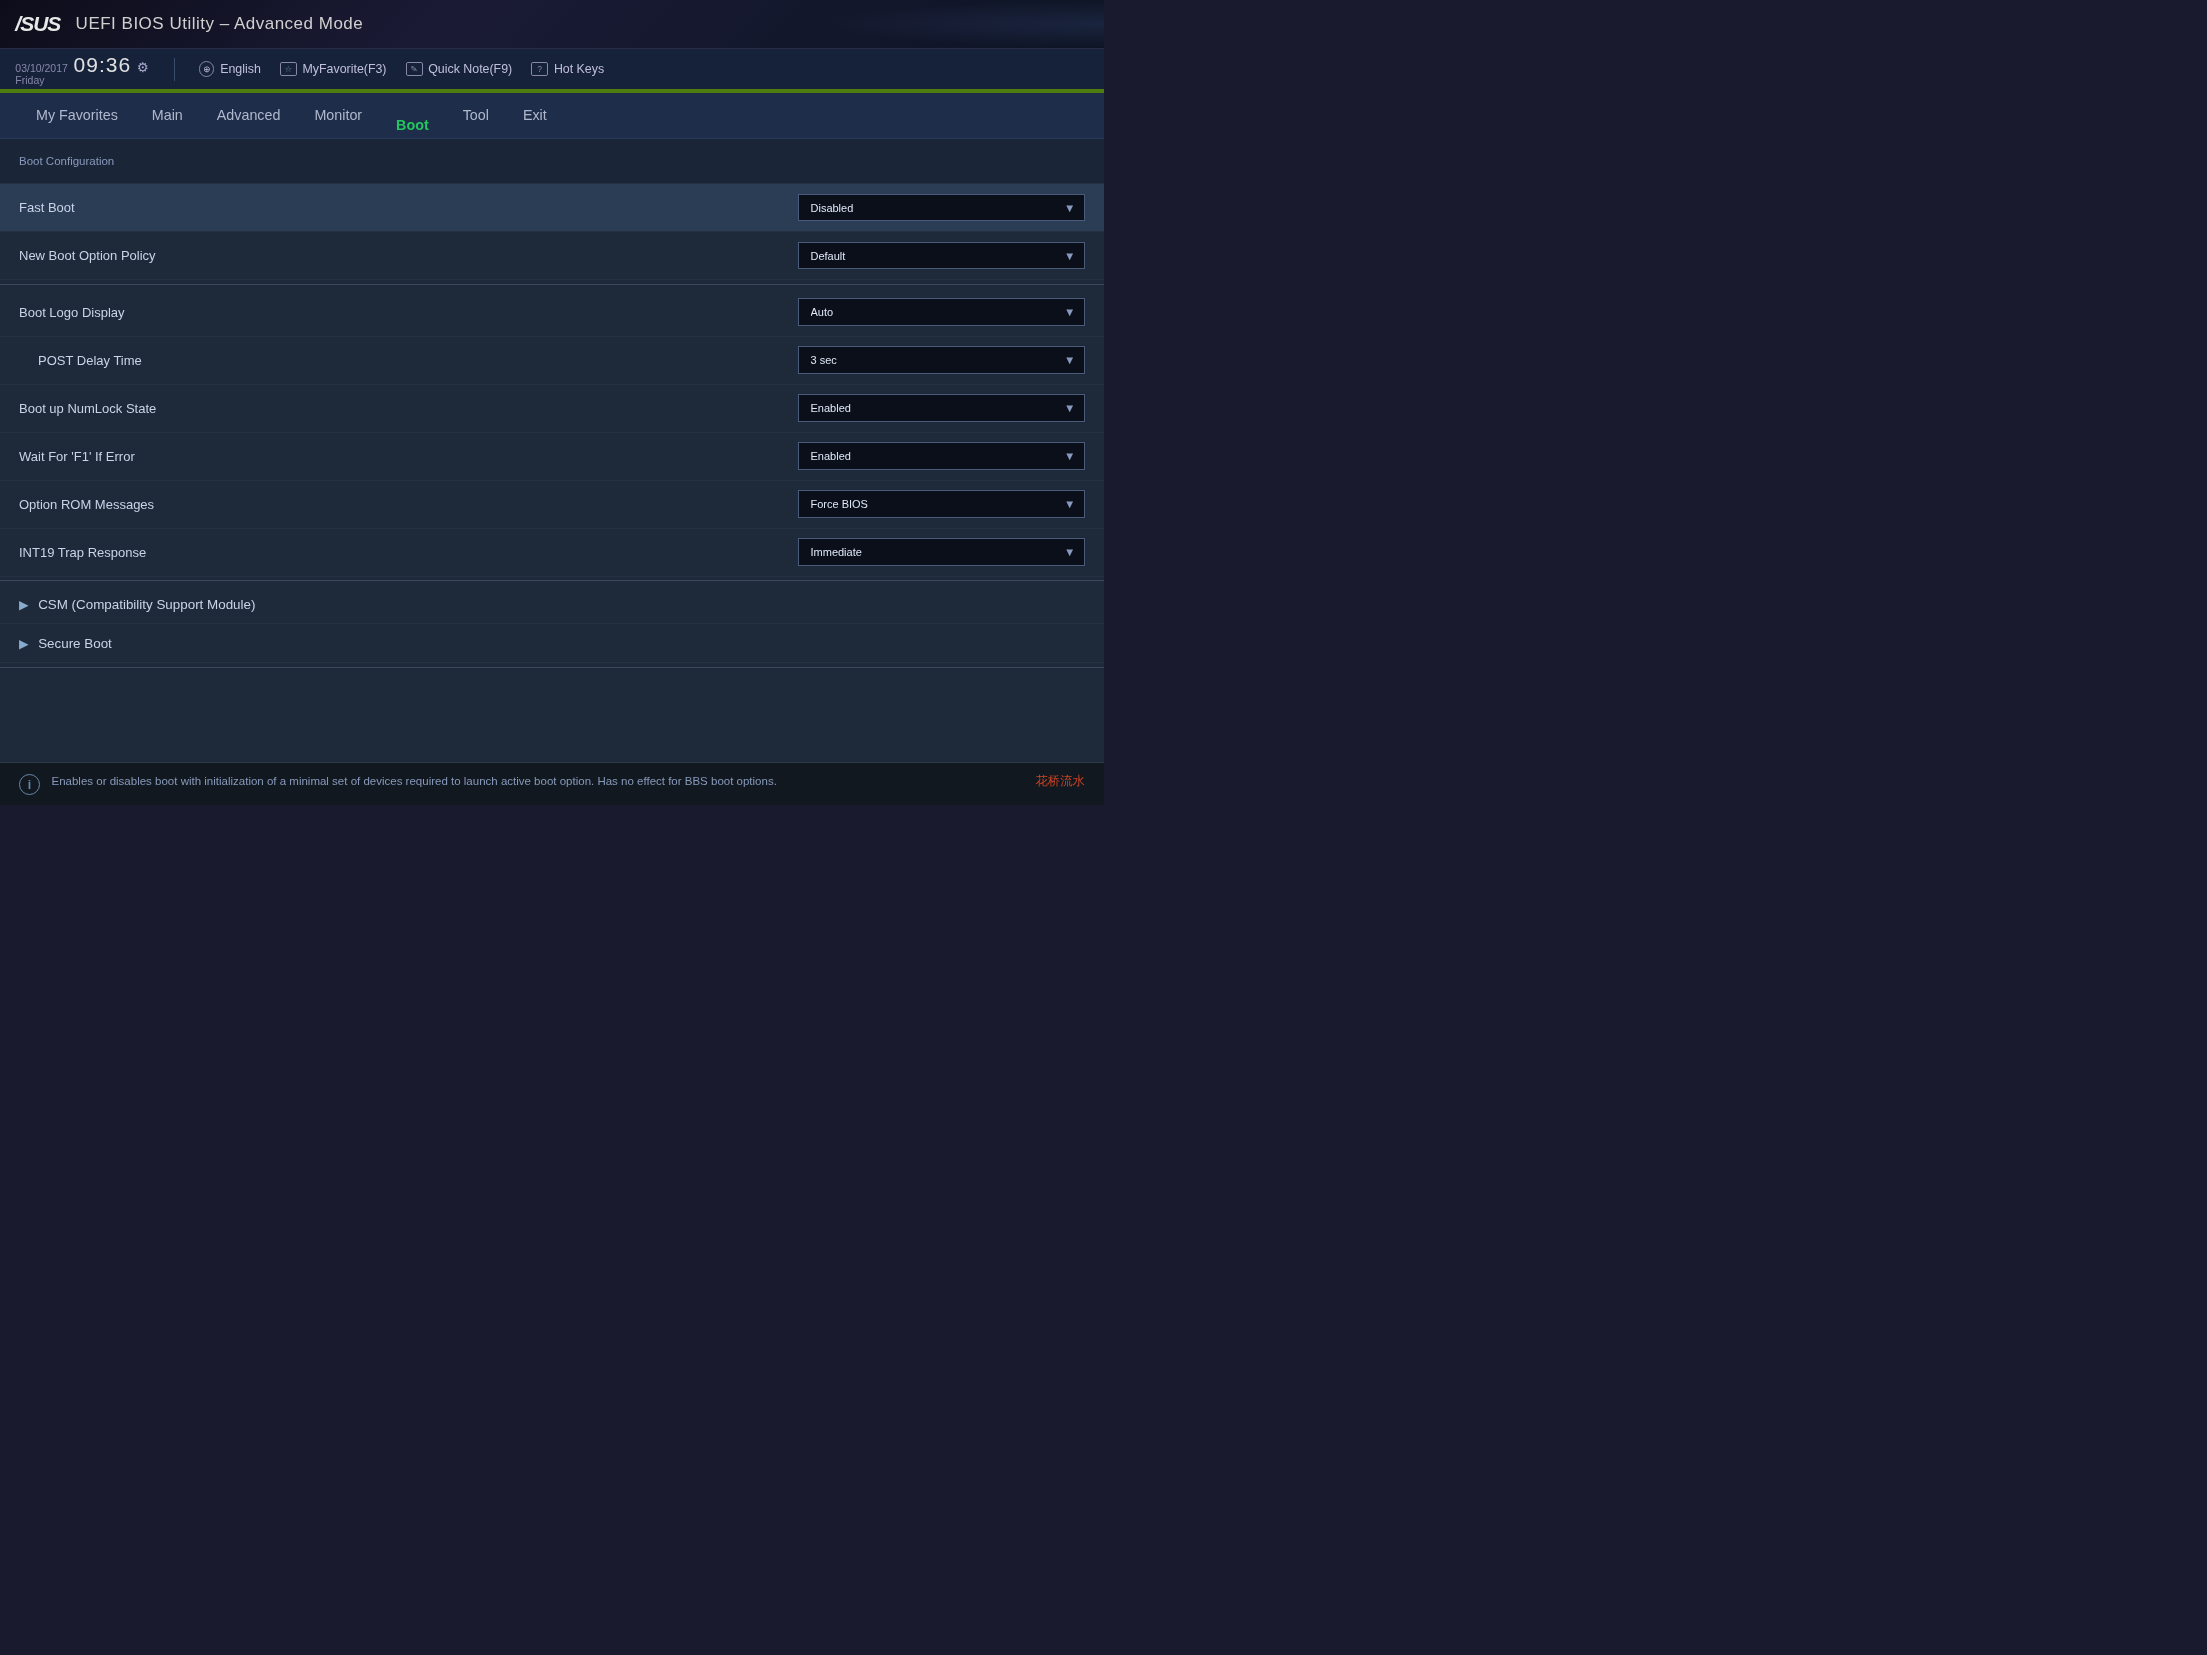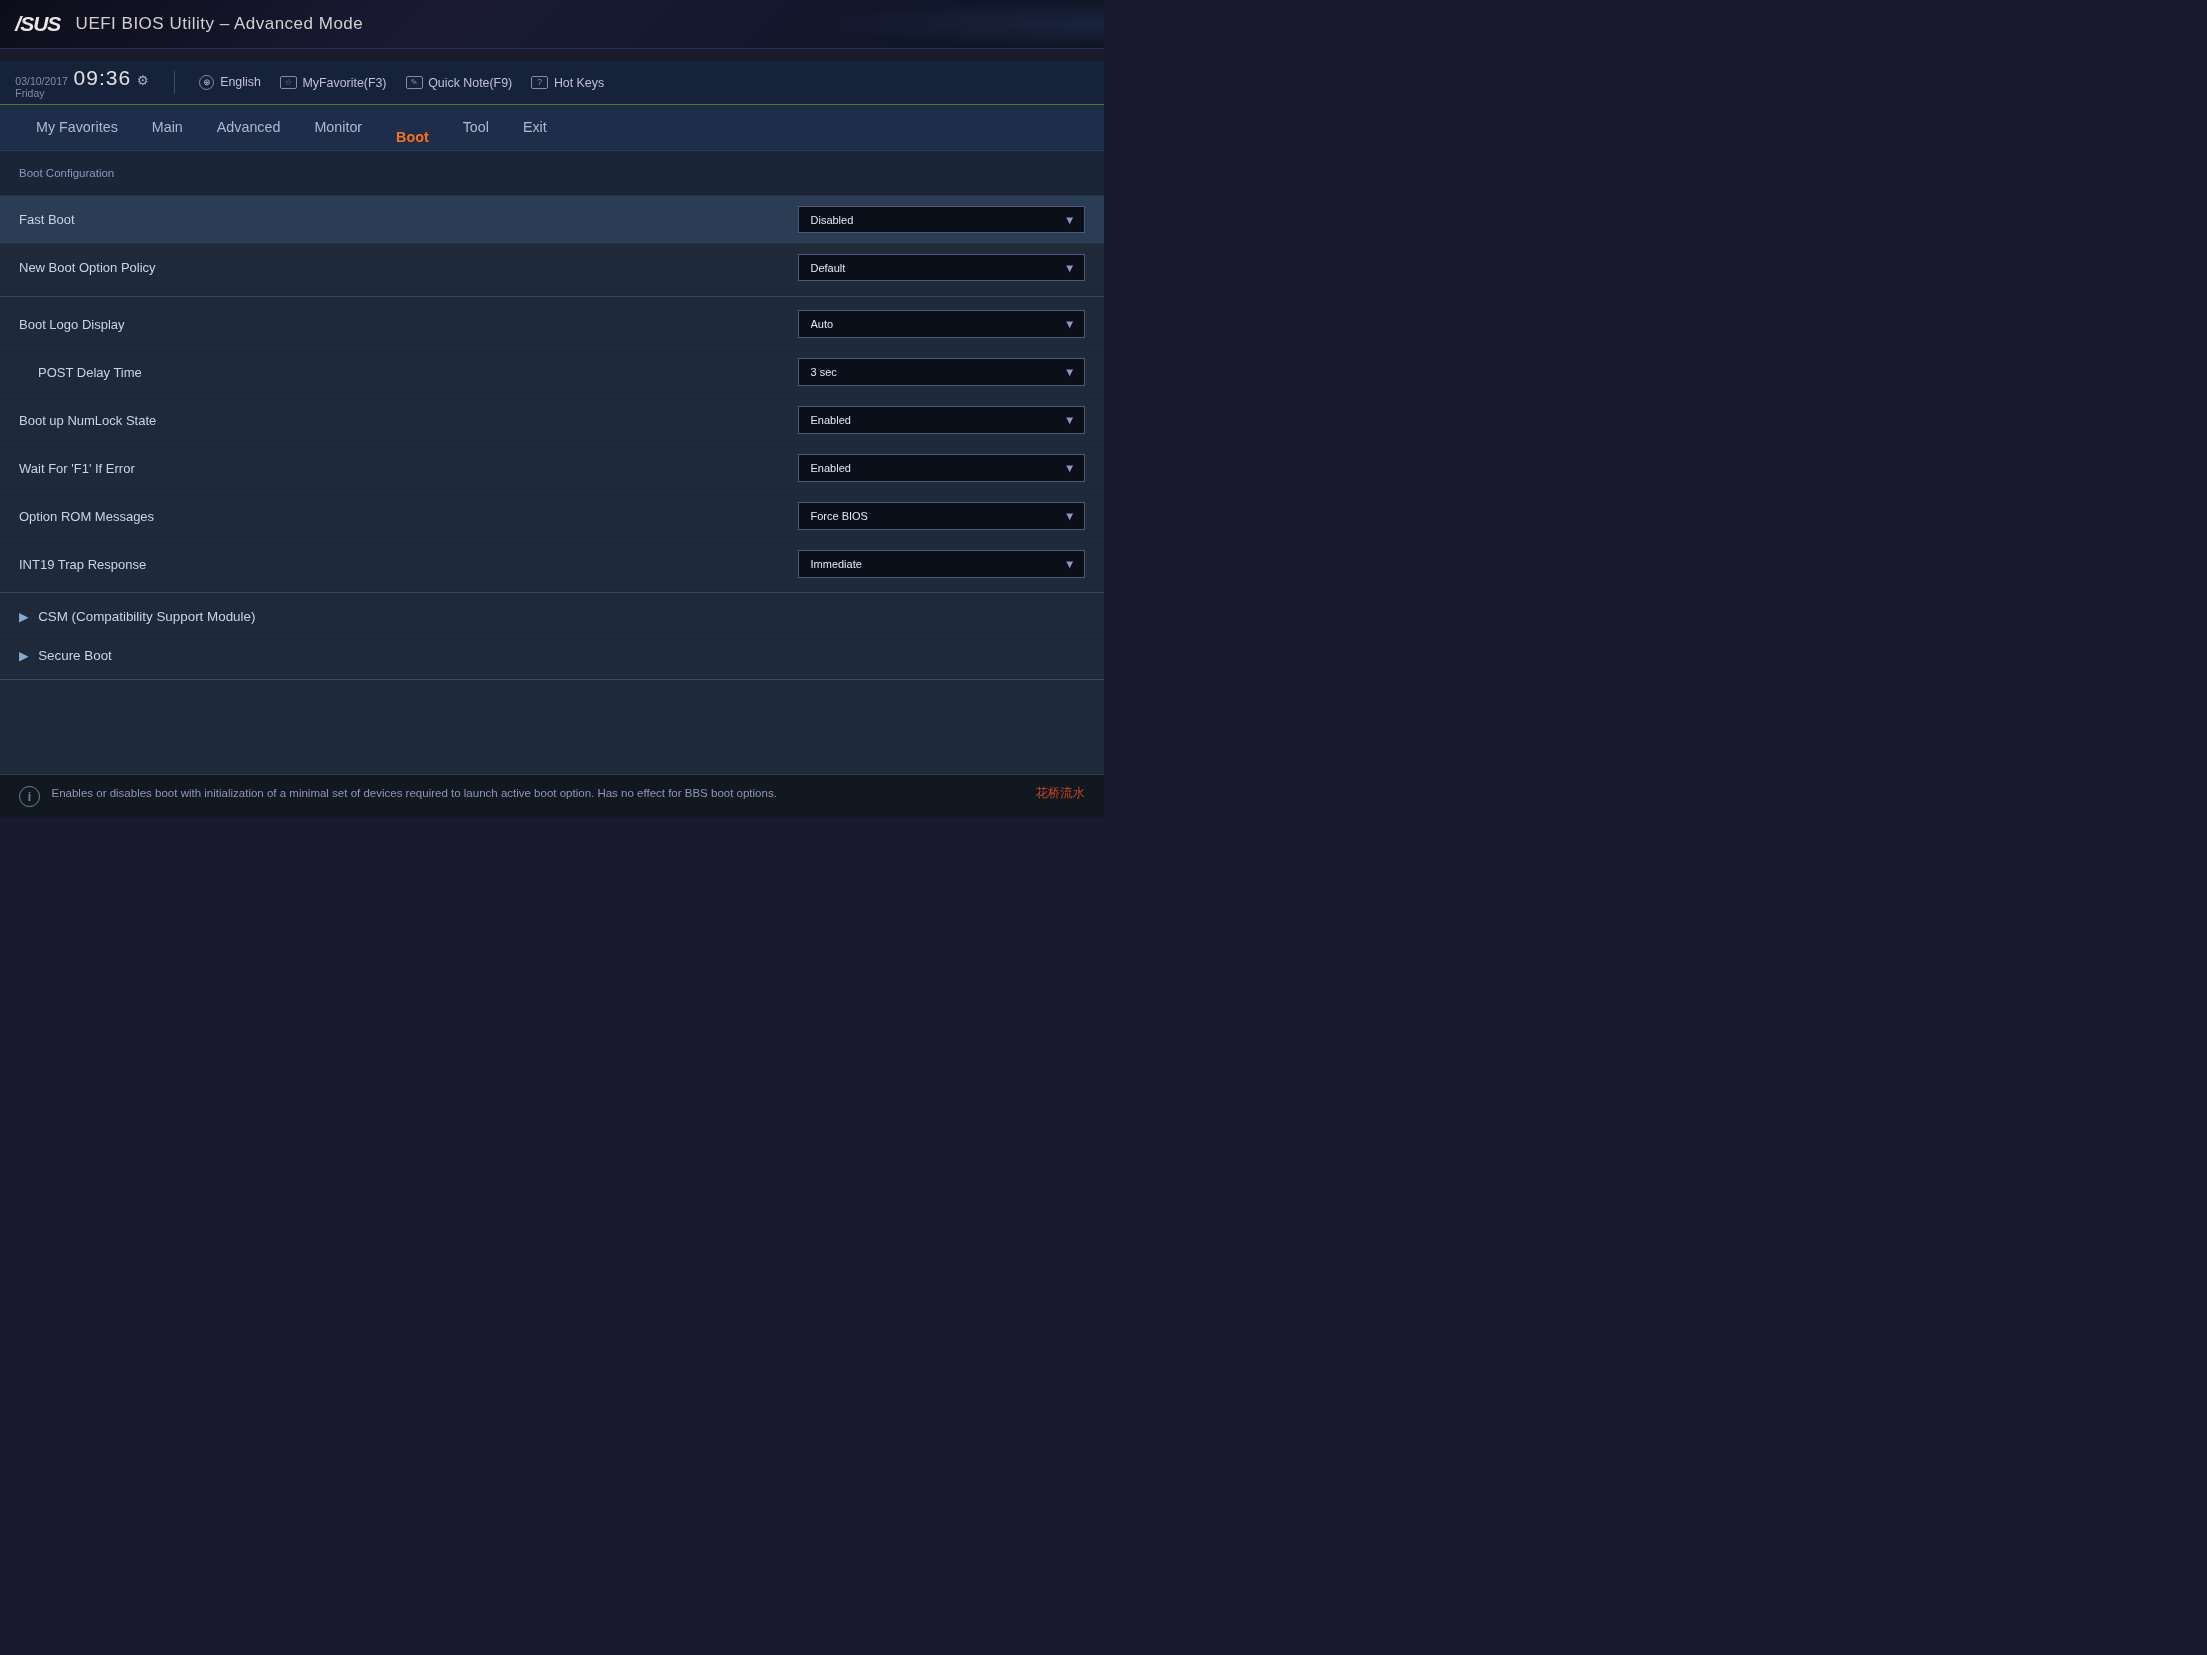--- a/index.html
+++ b/index.html
@@ -49,23 +49,22 @@
       letter-spacing: 0.5px;
     }
 
     
     .info-bar {
       background: #16213a;
       height: 44px;
       display: flex;
       align-items: center;
       padding: 0 15.3px;
-      border-bottom: 1px solid #4d7c0f;
+      border-bottom: 4px solid #4d7c0f;
       gap: 19px;
-      margin-top: 12px;
     }
 
     .datetime {
       display: flex;
       align-items: baseline;
       gap: 5.7px;
     }
 
     .date-label {
       color: #8888aa;
@@ -140,21 +139,21 @@
       padding: 0 17px;
       height: 46px;
       display: flex;
       align-items: center;
       cursor: pointer;
       border-bottom: 2.9px solid transparent;
       transition: all 0.1s;
     }
 
     .nav-item.active {
-      color: #f97316;
+      color: #22c55e;
       border-bottom: 2.9px solid #f0c040;
       font-weight: 600;
       margin-top: 21px;
     }
 
     
     .breadcrumb-bar {
       background: #1a2538;
       padding: 16px 19px;
       font-size: 11.5px;

